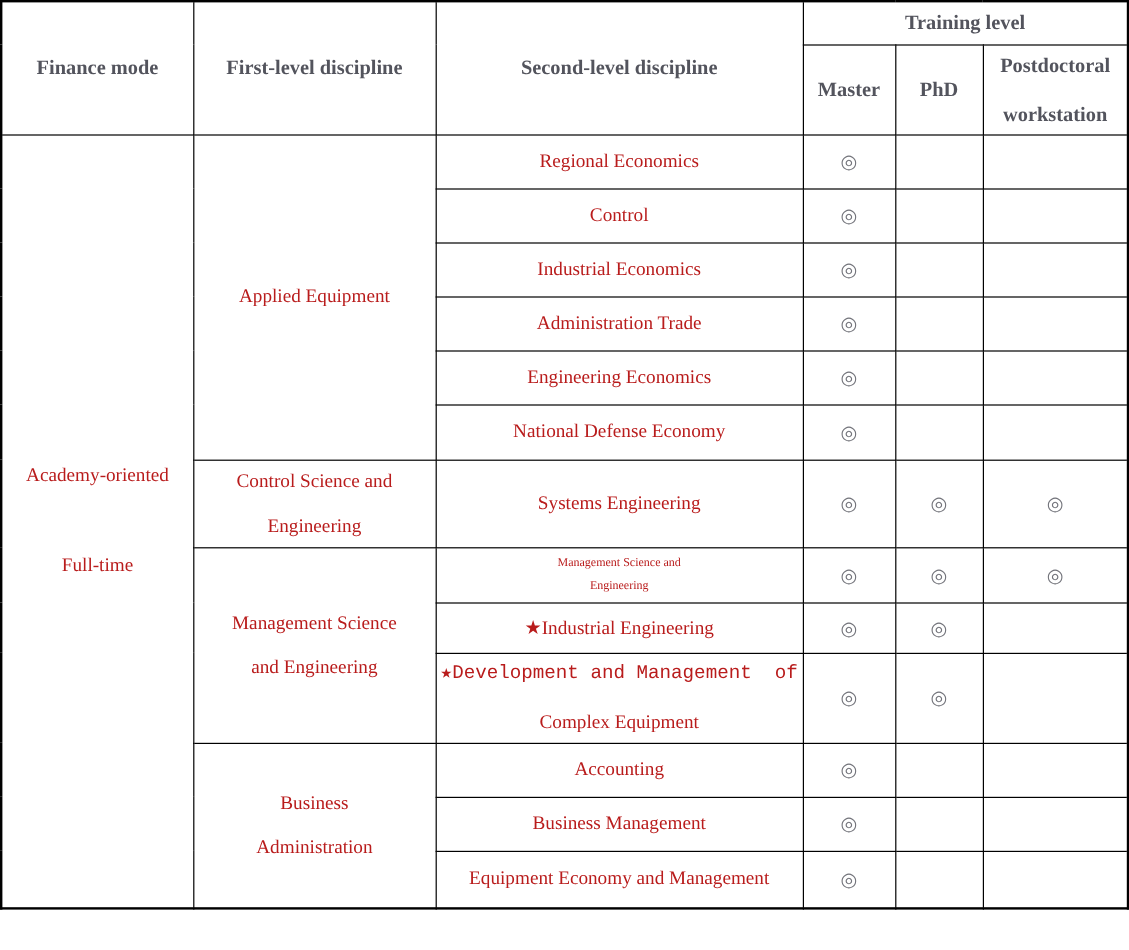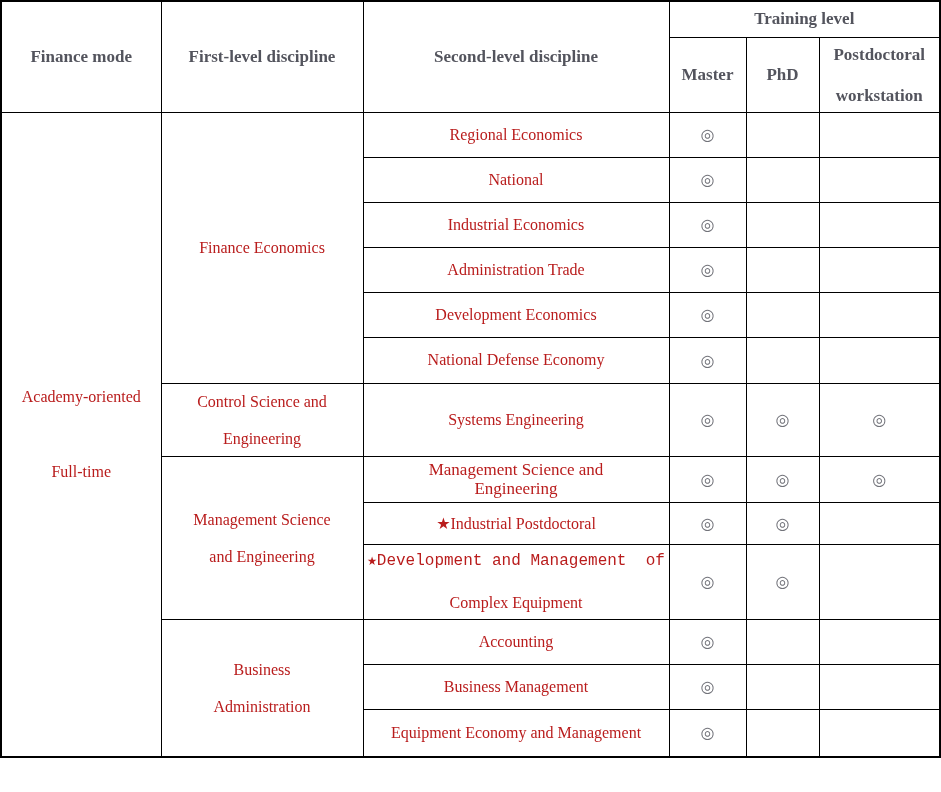--- a/index.html
+++ b/index.html
@@ -51,21 +51,21 @@
     flex-direction: column;
     align-items: center;
     justify-content: center;
     line-height: 21px;
   }
   .gap-sm { gap: 16px; }
   .gap-md { gap: 20px; }
   .gap-xl { gap: 54px; }
   .tight {
     gap: 0;
-    font-size: 17px;
+    font-size: 10px;
     line-height: 19px;
   }
   .pre { white-space: pre; font-family: Liberation Mono, monospace; }
   
   td.mark {
     font-family: "DejaVu Sans", sans-serif;
     font-size: 16px;
     color: #72737a;
   }
   .star-line {
@@ -104,51 +104,51 @@
   </tr>
 
   <tr class="r47">
     <td rowspan="13">
       <div class="stack gap-xl">
         <span>Academy-oriented</span>
         <span>Full-time</span>
       </div>
     </td>
     <td rowspan="6">
-      <span>Finance Economics</span>
+      <span>Applied Equipment</span>
     </td>
     <td><span>Regional Economics</span></td>
     <td class="mark">◎</td>
     <td class="mark"></td>
     <td class="mark"></td>
   </tr>
 
   <tr class="r47">
-    <td><span>National</span></td>
+    <td><span>Control</span></td>
     <td class="mark">◎</td>
     <td class="mark"></td>
     <td class="mark"></td>
   </tr>
 
   <tr class="r47">
     <td><span>Industrial Economics</span></td>
     <td class="mark">◎</td>
     <td class="mark"></td>
     <td class="mark"></td>
   </tr>
 
   <tr class="r47">
     <td><span>Administration Trade</span></td>
     <td class="mark">◎</td>
     <td class="mark"></td>
     <td class="mark"></td>
   </tr>
 
   <tr class="r47">
-    <td><span>Development Economics</span></td>
+    <td><span>Engineering Economics</span></td>
     <td class="mark">◎</td>
     <td class="mark"></td>
     <td class="mark"></td>
   </tr>
 
   <tr class="r48">
     <td><span>National Defense Economy</span></td>
     <td class="mark">◎</td>
     <td class="mark"></td>
     <td class="mark"></td>
@@ -179,21 +179,21 @@
         <span>Management Science and</span>
         <span>Engineering</span>
       </div>
     </td>
     <td class="mark">◎</td>
     <td class="mark">◎</td>
     <td class="mark">◎</td>
   </tr>
 
   <tr class="r44">
-    <td><span class="star-line">★Industrial Postdoctoral</span></td>
+    <td><span class="star-line">★Industrial Engineering</span></td>
     <td class="mark">◎</td>
     <td class="mark">◎</td>
     <td class="mark"></td>
   </tr>
 
   <tr class="r77">
     <td>
       <div class="stack gap-md">
         <span class="star-line pre">★Development and Management  of</span>
         <span>Complex Equipment</span>

